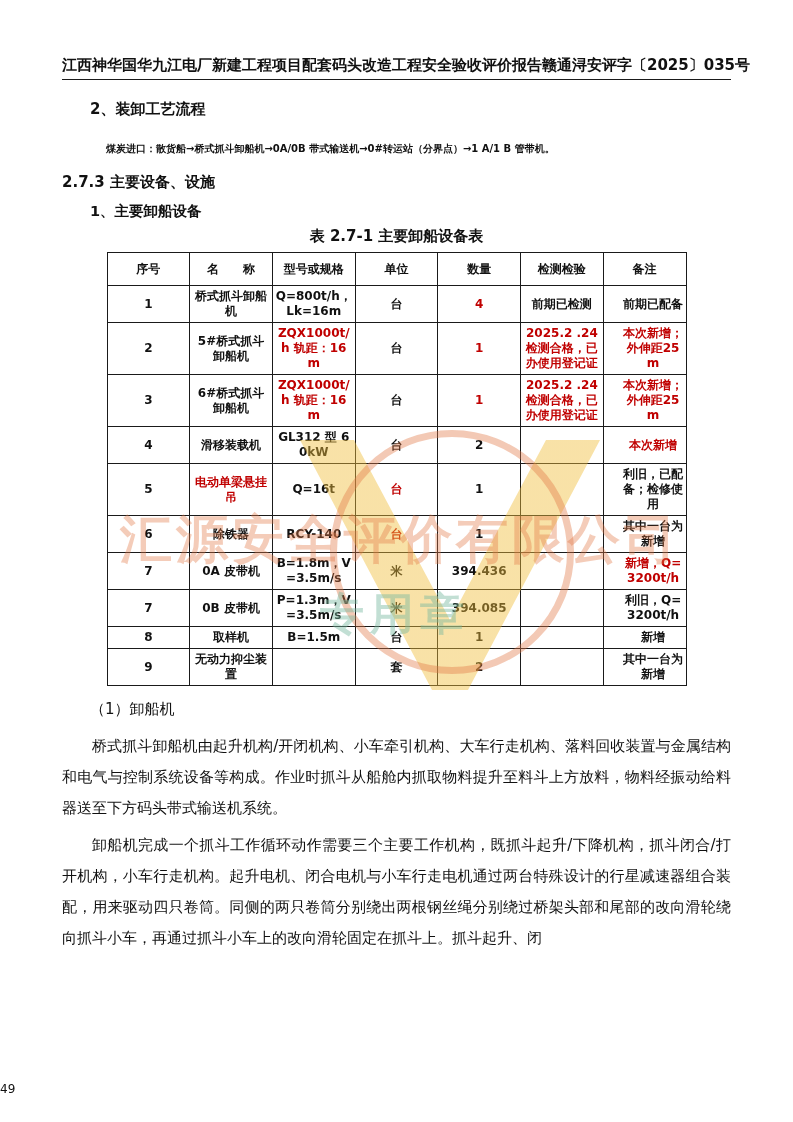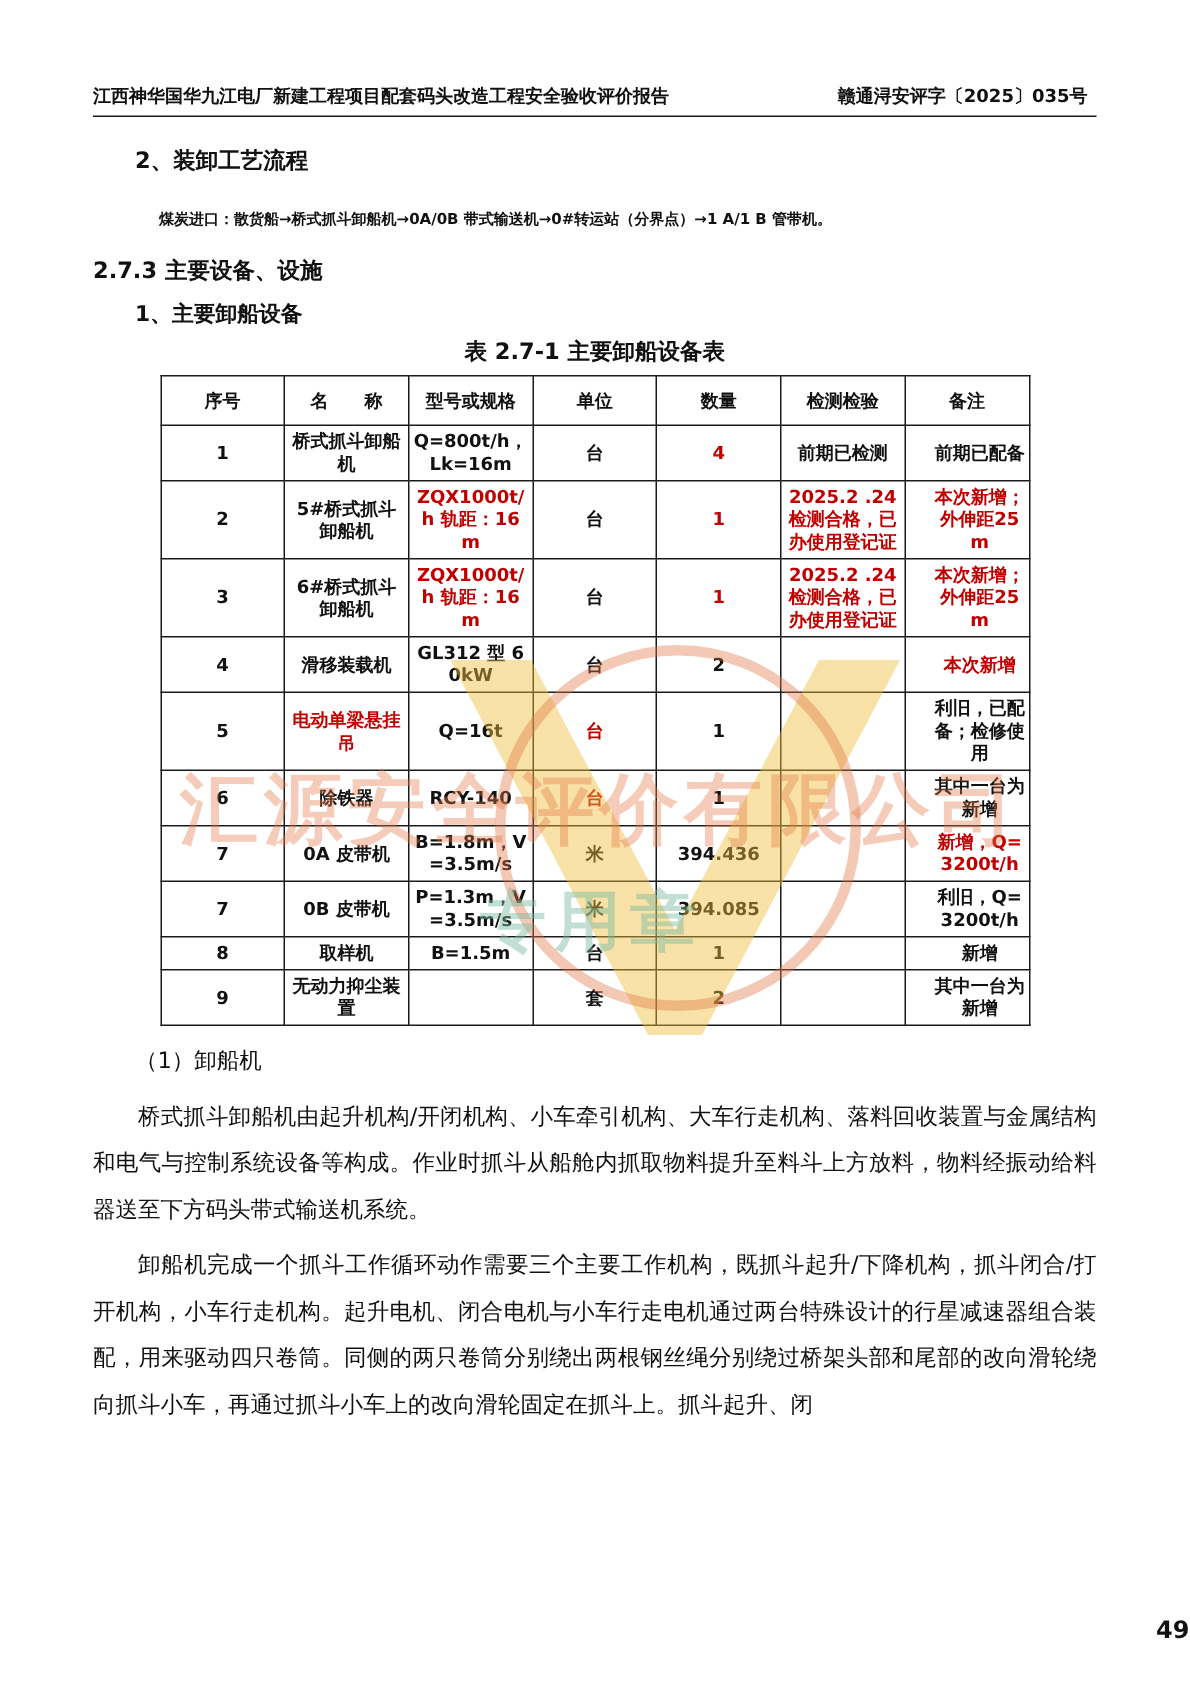--- a/index.html
+++ b/index.html
@@ -20,21 +20,21 @@
     width: 793px;
     height: 1122px;
     box-sizing: border-box;
     padding: 56px 62px 30px 62px;
   }
 
   
   .header {
     display: flex;
     align-items: flex-end;
-    font-size: 12px;
+    font-size: 15px;
     font-weight: bold;
     letter-spacing: 0px;
     padding-bottom: 4px;
     border-bottom: 1px solid #1a1a1a;
     margin-bottom: 20px;
   }
   .header .h-left {
     white-space: nowrap;
   }
   .header .h-right {
@@ -117,23 +117,22 @@
     font-size: 15px;
     line-height: 31px;
     text-indent: 28px;
     margin: 8px 0 0 0;
   }
   .pagenum {
     position: absolute;
     bottom: 26px;
     left: 0;
     width: 100%;
-    text-align: right;
-    font-size: 16px;
-    font-weight: bold;
+    text-align: left;
+    font-size: 12px;
   }
 
   
   .wm {
     position: absolute;
     left: 0; top: 0;
     width: 793px; height: 1070px;
     pointer-events: none;
     z-index: 5;
   }

